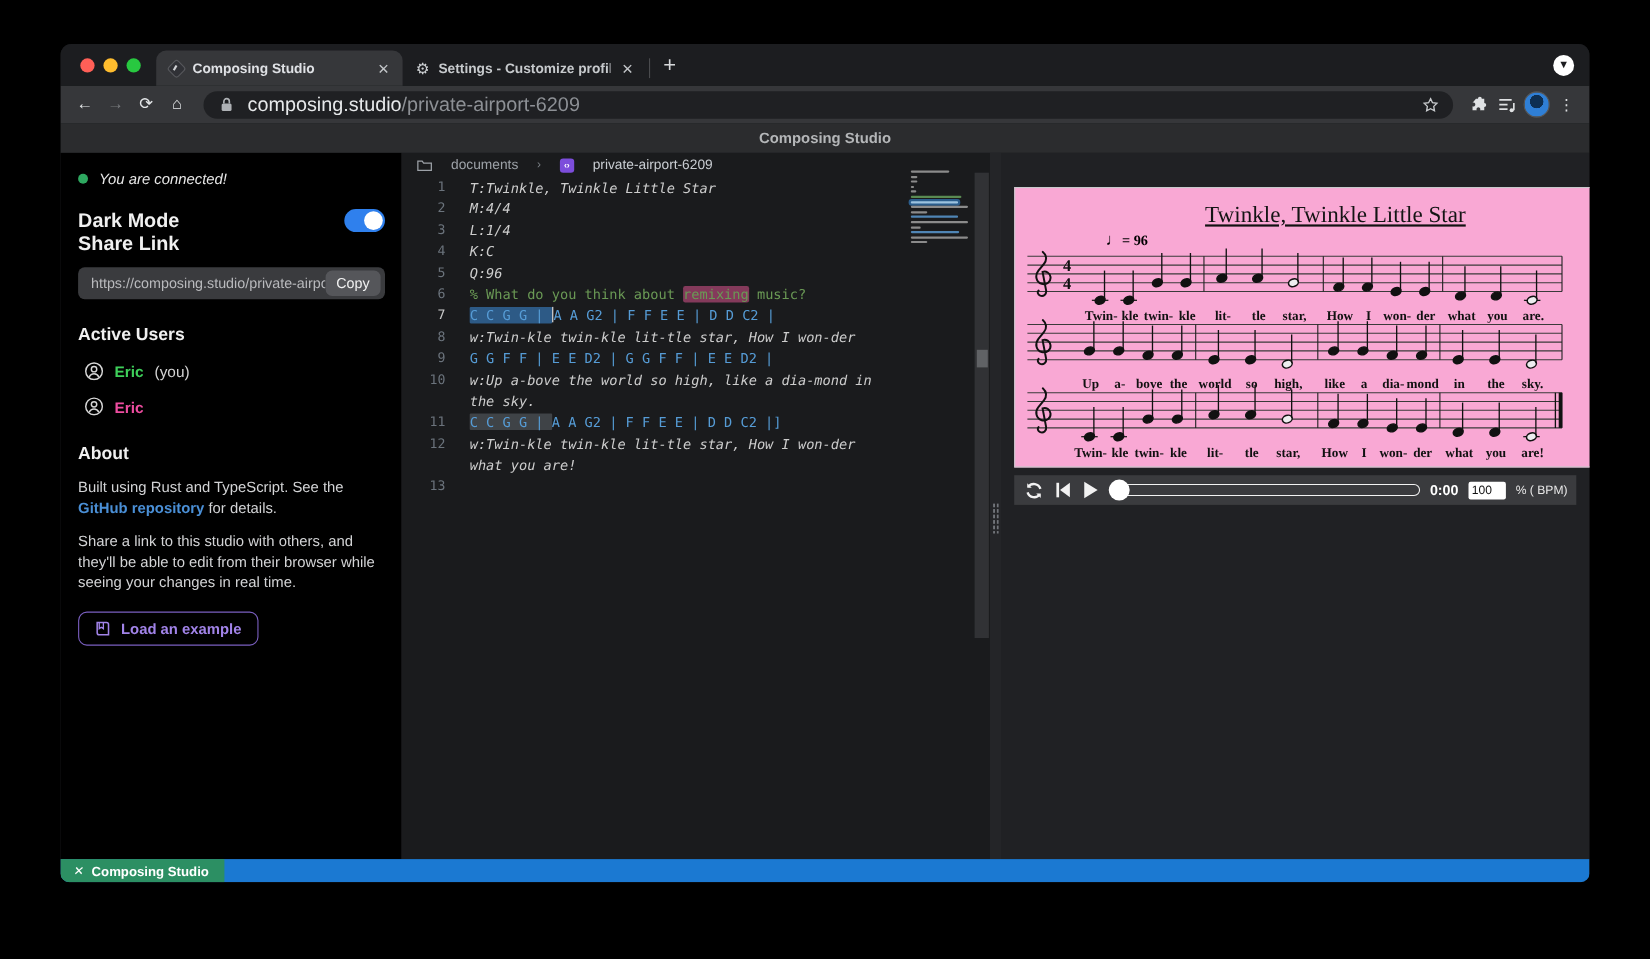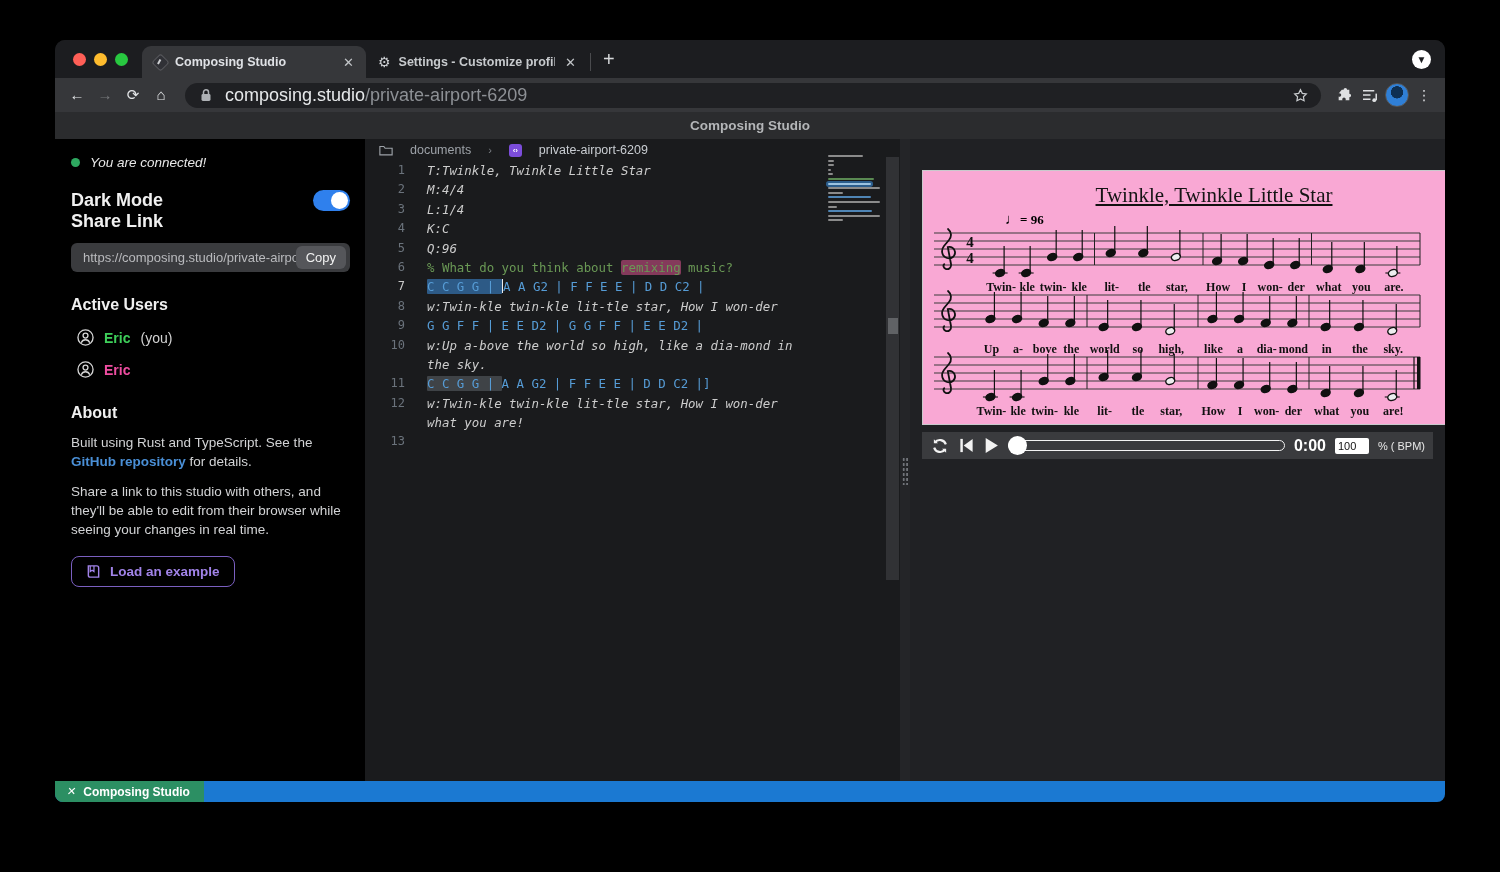--- a/index.html
+++ b/index.html
@@ -112,21 +112,21 @@
   .tempo { position:absolute; left:38px; top:40px; font-family:"Liberation Serif", serif;
     font-size:13px; font-weight:700; color:#000;margin-left:44px; }
   .tempo .q { font-size:15px; }
   .staves svg { position:absolute; left:11px; overflow:visible; }
 
   .player { position:absolute; left:12px; top:293px; width:511px; height:27px; background:#3a3b3e;
     display:flex; align-items:center; padding:0 8px 0 9px; gap:9px; }
   .pbtn { display:flex; align-items:center; justify-content:center; flex:none; }
   .slider { flex:1; position:relative; height:11px; border:1.5px solid #f3f3f3; border-radius:6px; }
   .slider .knob { position:absolute; left:-1px; top:-5px; width:19px; height:19px; border-radius:10px; background:#fff; }
-  .ptime { color:#fff; font-size:16px; font-weight:600; flex:none; }
+  .ptime { color:#fff; font-size:13px; font-weight:600; flex:none; }
   .bpm-input { width:34px; height:16px; background:#fff; border:none; border-radius:2px;
     font-size:11px; color:#111; padding:0 3px; font-family:"Liberation Sans",sans-serif; flex:none; }
   .bpm-label { color:#e8e8e8; font-size:11px; white-space:nowrap; flex:none; }
 
   
   .statusbar { position:absolute; left:0; bottom:0; width:100%; height:21px; background:#1b79d2;
     display:flex; align-items:stretch; }
   .status-left { background:#2c8f63; display:flex; align-items:center; gap:7px; padding:0 14px 0 12px;
     color:#fff; font-size:12px; font-weight:700; }
   .xicon { font-size:11px; font-weight:400; transform:skewX(-8deg); }

